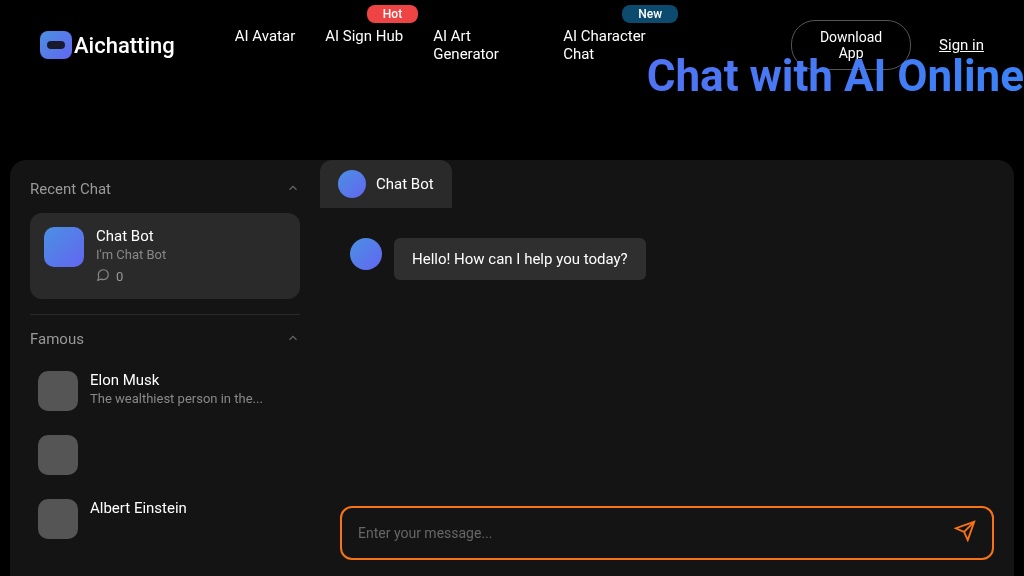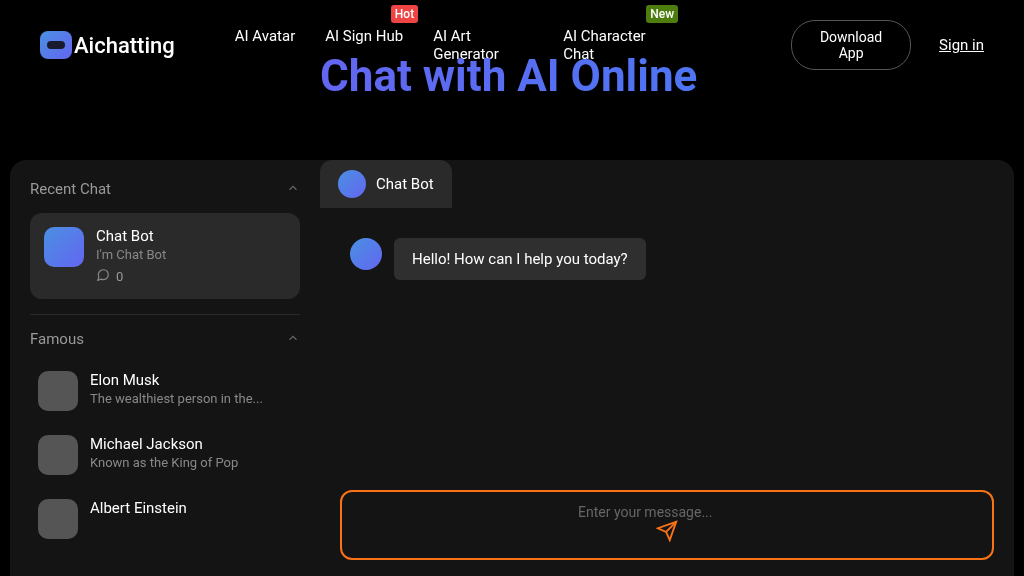--- a/index.html
+++ b/index.html
@@ -57,27 +57,27 @@
       color: #fff;
       font-size: 15px;
       cursor: pointer;
       white-space: normal;
       max-width: 100px;
     }
     .badge {
       position: absolute;
       top: -22px;
       right: -15px;
-      padding: 2px 4px;
-      border-radius: 3px;
+      padding: 2px 16px;
+      border-radius: 8px;
       font-size: 12px;
       font-weight: 500;
     }
     .badge-hot { background: #ef4444; }
-    .badge-new { background: #4d7c0f; }
+    .badge-new { background: #0c4a6e; }
     .download-btn {
       padding: 8px 24px;
       border: 1px solid #555;
       border-radius: 24px;
       font-size: 14px;
       cursor: pointer;
       max-width: 120px;
       text-align: center;
     }
     .signin {
@@ -96,20 +96,21 @@
       z-index: 0;
     }
     .hero-title {
       font-size: 44px;
       font-weight: 700;
       background: linear-gradient(90deg, #6366f1, #3b82f6);
       -webkit-background-clip: text;
       background-clip: text;
       color: transparent;
       margin-bottom: 10px;
+      text-align: right;
     }
     .hero-subtitle {
       font-size: 16px;
       color: #ccc;
     }
     .main {
       display: flex;
       gap: 0;
       padding: 0 10px;
       position: absolute;
@@ -256,21 +257,20 @@
     .input-area {
       padding: 15px 20px 20px;
     }
     .input-box {
       display: flex;
       align-items: center;
       border: 2px solid #f97316;
       border-radius: 12px;
       padding: 12px 16px;
       background: #141414;
-      flex-direction: column;
     }
     .msg-input {
       flex: 1;
       background: transparent;
       border: none;
       outline: none;
       color: #fff;
       font-size: 14px;
     }
     .msg-input::placeholder {
@@ -350,24 +350,20 @@
     <div class="famous-list">
       <div class="chat-item">
         <div class="avatar person avatar-1"></div>
         <div class="chat-info">
           <div class="chat-name">Elon Musk</div>
           <div class="chat-desc">The wealthiest person in the...</div>
         </div>
       </div>
       <div class="chat-item">
         <div class="avatar person avatar-2"></div>
-        <div class="chat-info">
-          <div class="chat-name">Michael Jackson</div>
-          <div class="chat-desc">Known as the King of Pop</div>
-        </div>
       </div>
       <div class="chat-item">
         <div class="avatar person avatar-3"></div>
         <div class="chat-info">
           <div class="chat-name">Albert Einstein</div>
           <div class="chat-desc"></div>
         </div>
       </div>
     </div>
   </div>

